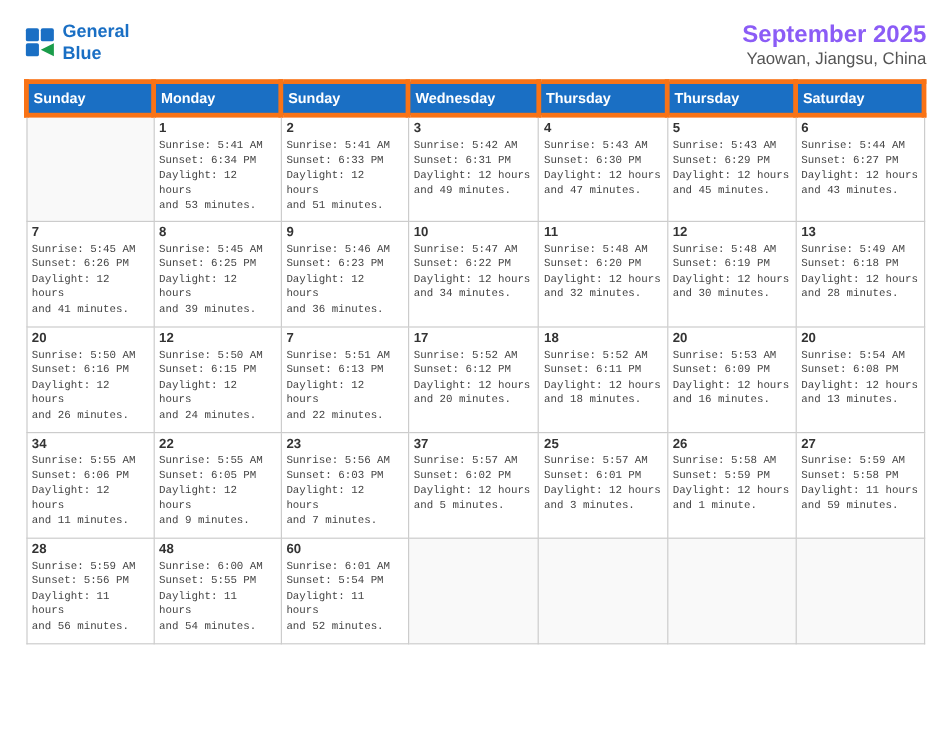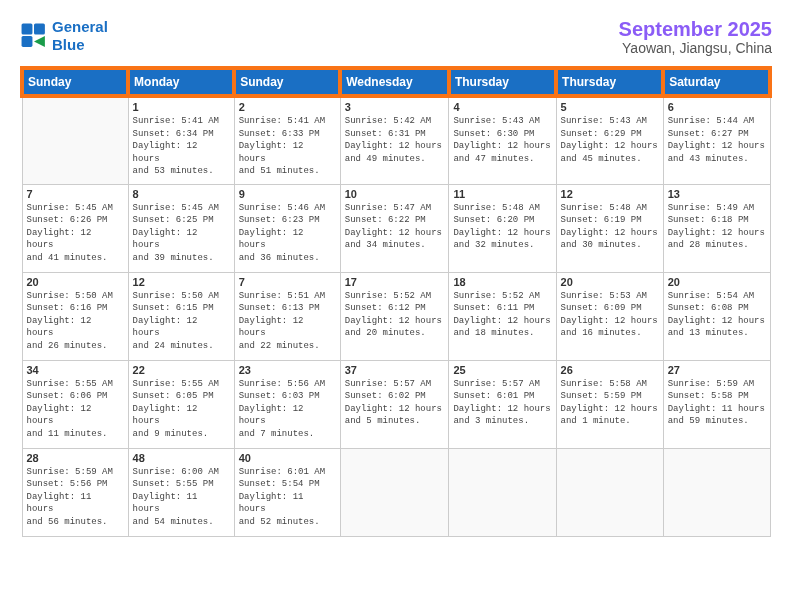--- a/index.html
+++ b/index.html
@@ -251,21 +251,21 @@
         <tr>
           <td>
             <span class="day-number">28</span>
             <div class="day-info">Sunrise: 5:59 AM<br>Sunset: 5:56 PM<br>Daylight: 11 hours<br>and 56 minutes.</div>
           </td>
           <td>
             <span class="day-number">48</span>
             <div class="day-info">Sunrise: 6:00 AM<br>Sunset: 5:55 PM<br>Daylight: 11 hours<br>and 54 minutes.</div>
           </td>
           <td>
-            <span class="day-number">40</span>
+            <span class="day-number">60</span>
             <div class="day-info">Sunrise: 6:01 AM<br>Sunset: 5:54 PM<br>Daylight: 11 hours<br>and 52 minutes.</div>
           </td>
           <td class="empty"></td>
           <td class="empty"></td>
           <td class="empty"></td>
           <td class="empty"></td>
         </tr>
       </tbody>
   </table>
 </div>

